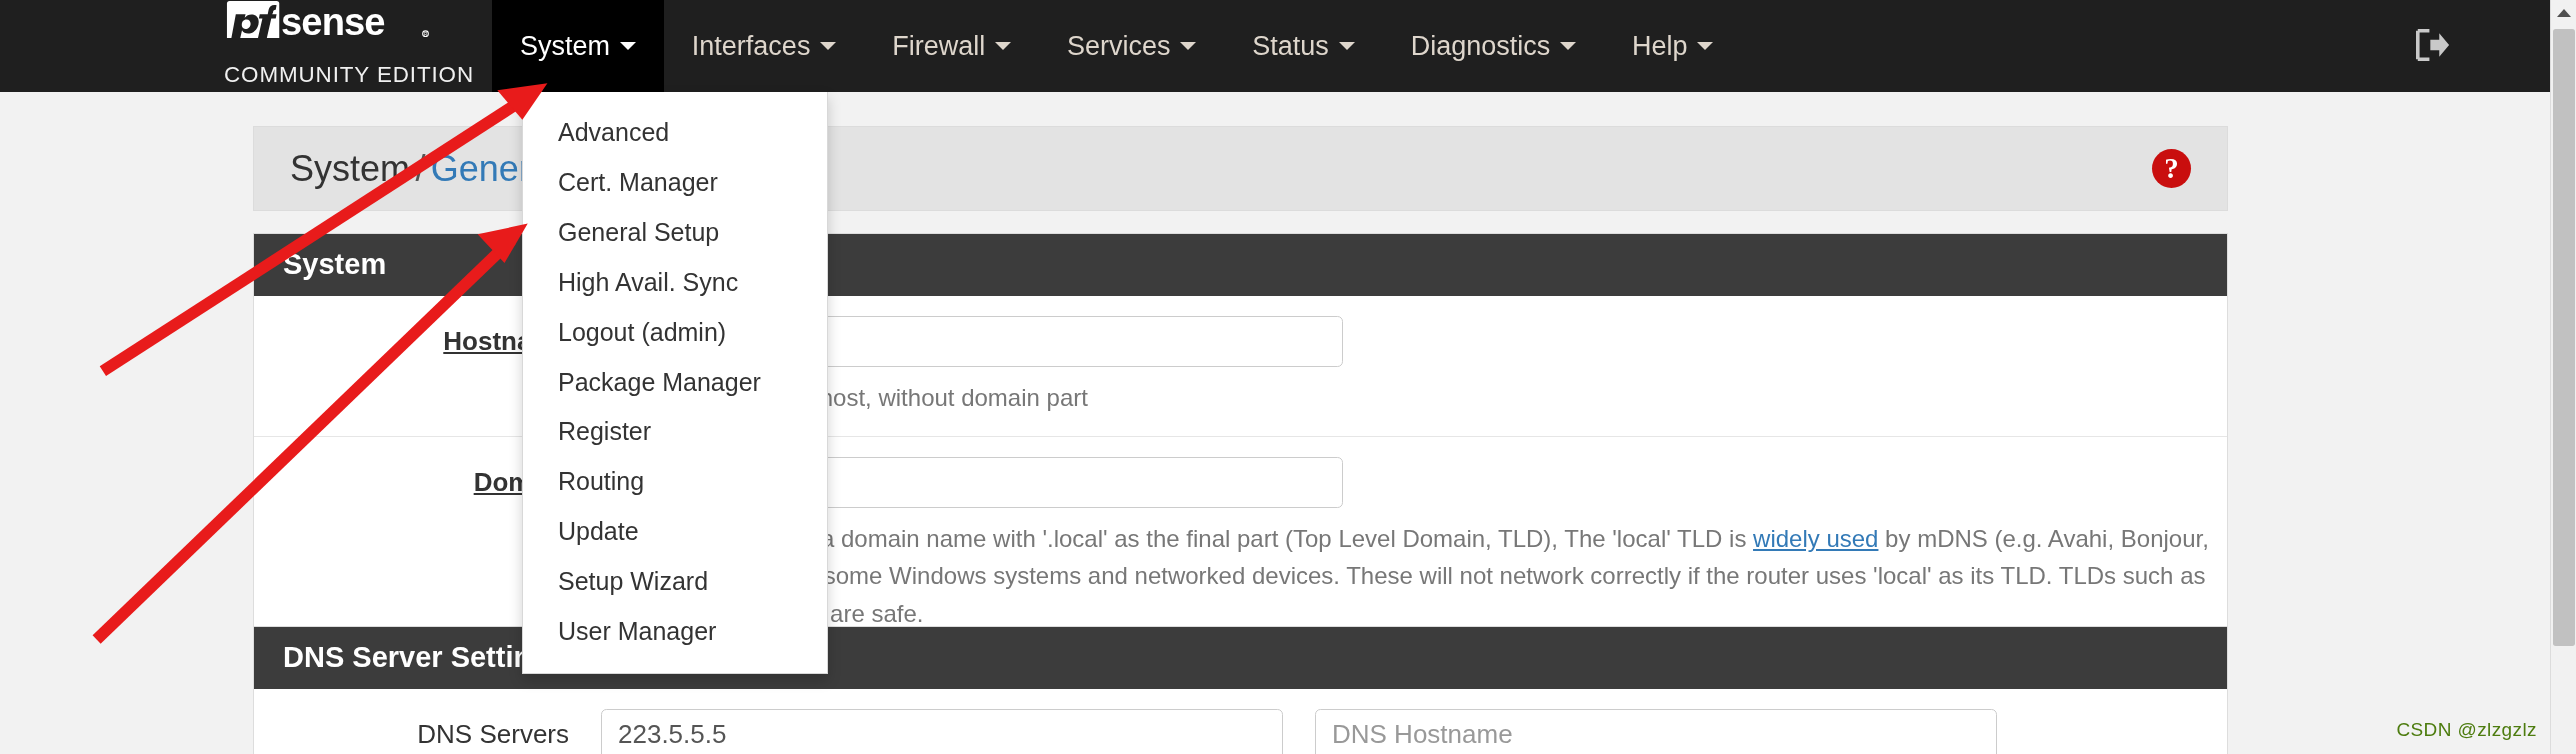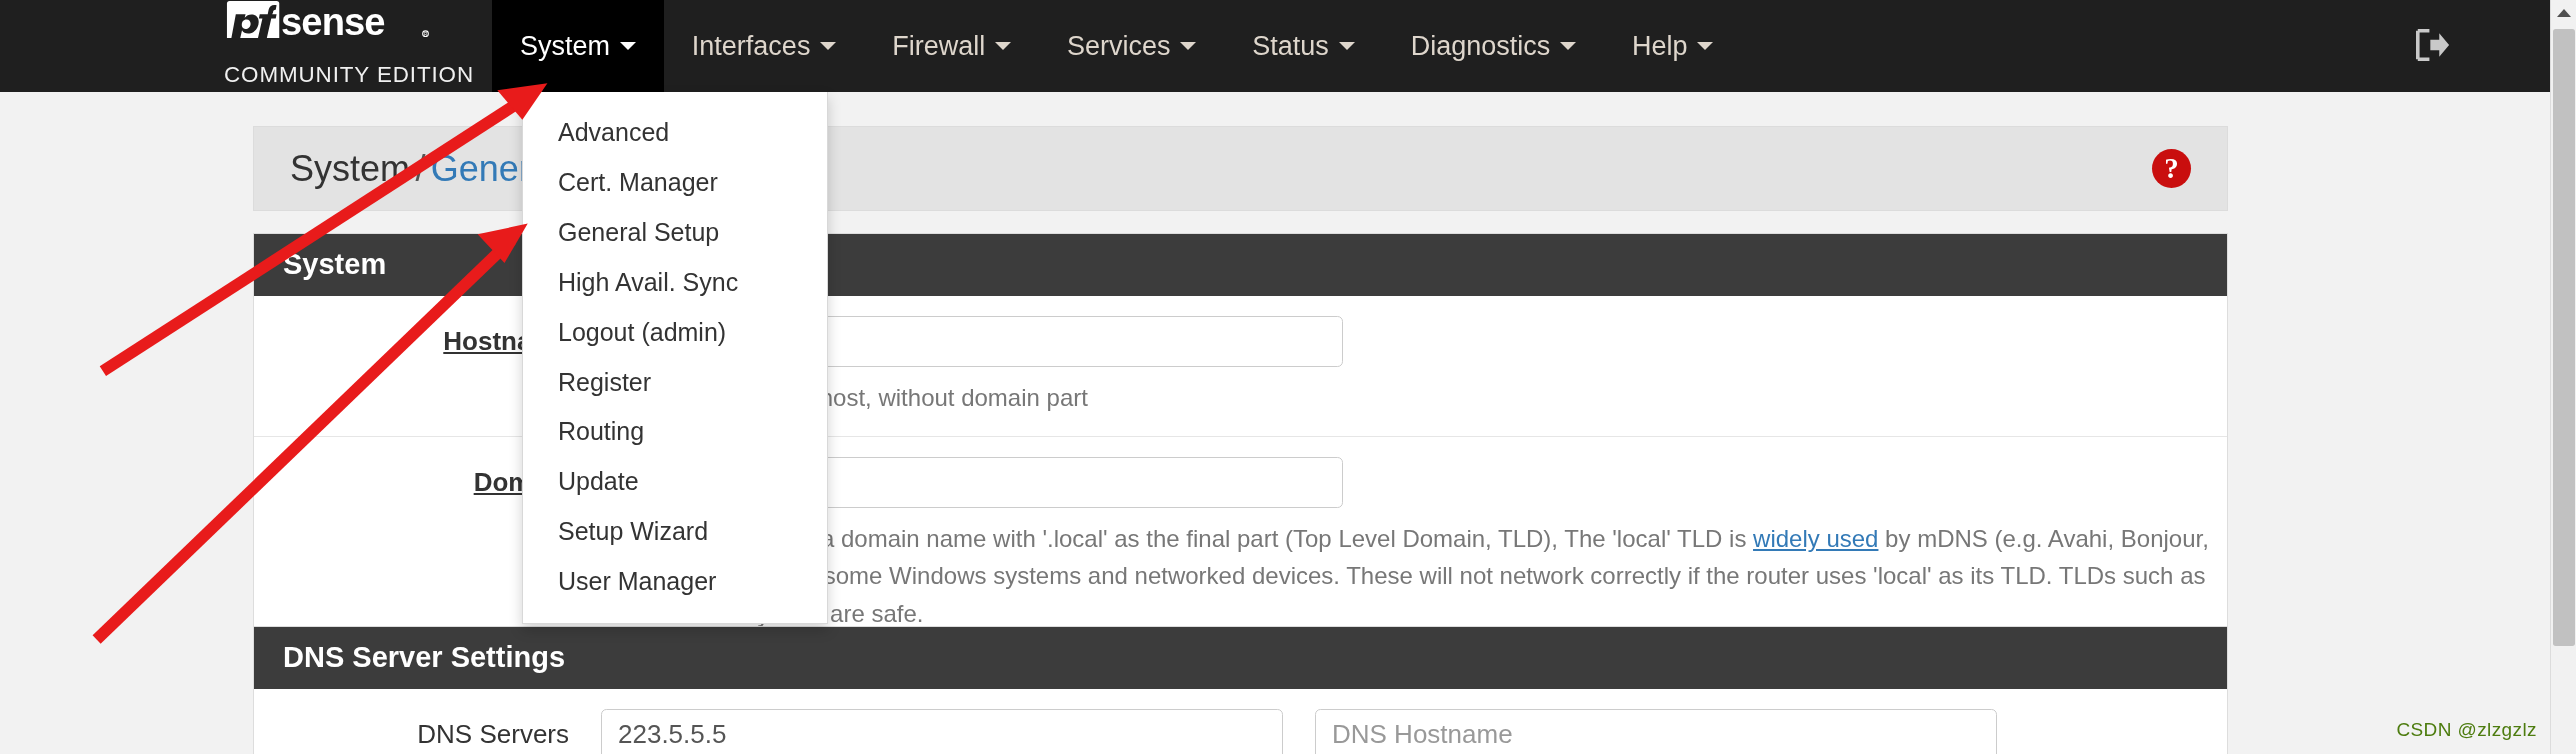--- a/index.html
+++ b/index.html
@@ -304,20 +304,21 @@
     </span>
   </div>
 </div>
 
 <div id="system-dropdown">
   <div class="dropdown-item">Advanced</div>
   <div class="dropdown-item">Cert. Manager</div>
   <div class="dropdown-item">General Setup</div>
   <div class="dropdown-item">High Avail. Sync</div>
   <div class="dropdown-item">Logout (admin)</div>
+  <div class="dropdown-item">Package Manager</div>
   <div class="dropdown-item">Register</div>
   <div class="dropdown-item">Routing</div>
   <div class="dropdown-item">Update</div>
   <div class="dropdown-item">Setup Wizard</div>
   <div class="dropdown-item">User Manager</div>
 </div>
 
 <div id="content">
 
   <div id="breadcrumb-bar">

